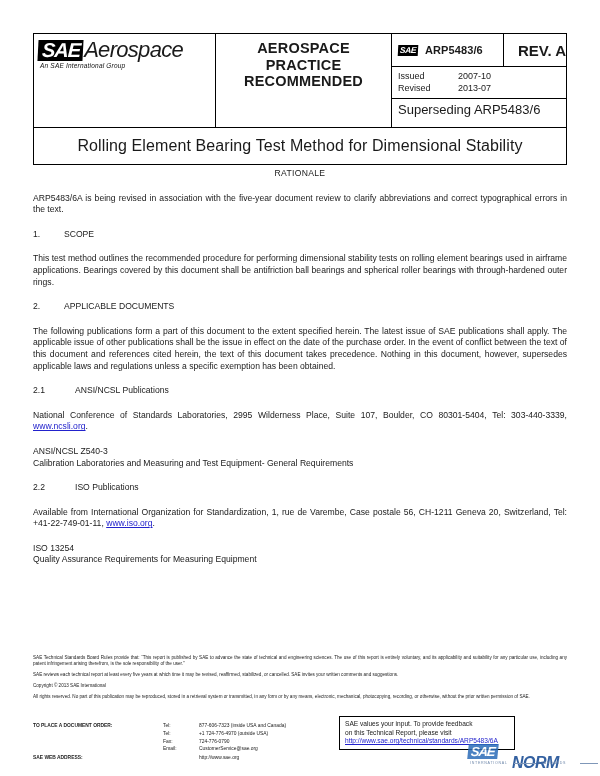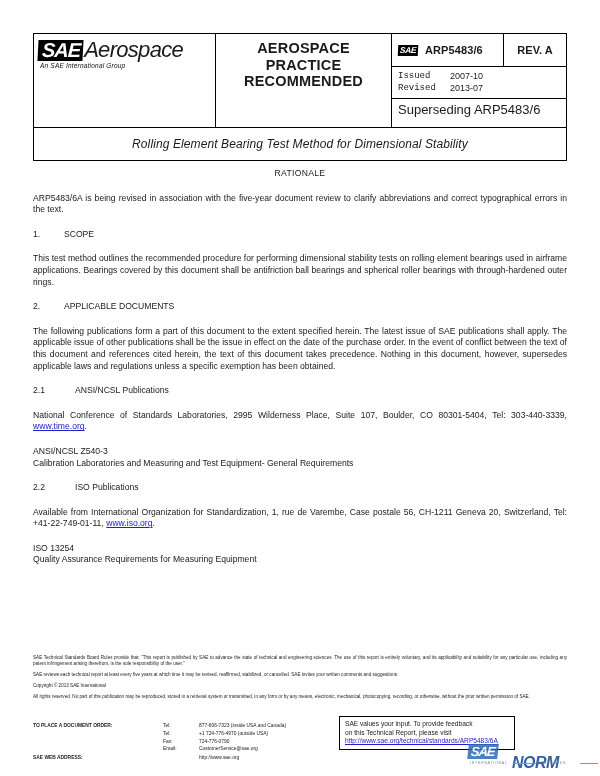--- a/index.html
+++ b/index.html
@@ -119,47 +119,46 @@
     padding: 1px 2px;
     transform: skewX(-3deg);
   }
   .doc-id {
     font-weight: bold;
     font-size: 11px;
     letter-spacing: 0.1px;
   }
   .hdr-rev {
     width: 62px;
-    text-align: center;
-    font-weight: bold;
-    font-size: 11px;
+    text-align: right;
+    font-weight: bold;
+    font-size: 15px;
   }
   .hdr-dates {
     border-bottom: 1.3px solid #000;
     padding: 3px 6px 4px 6px;
     font-size: 9px;
     line-height: 12px;
   }
   .date-row {
     display: flex;
   }
-  .date-label { width: 52px; font-family: Liberation Mono, monospace; }
+  .date-label { width: 60px; }
   .hdr-super {
     padding: 5px 6px 5px 6px;
     font-size: 13px;
     line-height: 11px;
     min-height: 18px;
   }
   .hdr-title {
     border-top: 1.3px solid #000;
     text-align: center;
-    font-size: 12px;
+    font-size: 16px;
     padding: 9px 4px 9px 4px;
     letter-spacing: 0.1px;
-    font-style: italic;
   }
 
   
   .body-area {
     position: absolute;
     left: 33px;
     top: 168px;
     width: 534px;
     font-size: 8.6px;
     line-height: 11.6px;
@@ -384,21 +383,21 @@
       <span class="sec-num">2.</span>
       <span>APPLICABLE DOCUMENTS</span>
     </div>
     <p class="para">The following publications form a part of this document to the extent specified herein. The latest issue of SAE publications shall apply. The applicable issue of other publications shall be the issue in effect on the date of the purchase order. In the event of conflict between the text of this document and references cited herein, the text of this document takes precedence. Nothing in this document, however, supersedes applicable laws and regulations unless a specific exemption has been obtained.</p>
 
     <div class="sub-head">
       <span class="sub-num">2.1</span>
       <span>ANSI/NCSL Publications</span>
     </div>
 
-    <p class="para"><span>National Conference of Standards Laboratories, 2995 Wilderness Place, Suite 107, Boulder, CO 80301-5404, Tel: 303-440-3339, </span><a class="lnk" href="#">www.time.org</a><span>.</span></p>
+    <p class="para"><span>National Conference of Standards Laboratories, 2995 Wilderness Place, Suite 107, Boulder, CO 80301-5404, Tel: 303-440-3339, </span><a class="lnk" href="#">www.ncsli.org</a><span>.</span></p>
 
     <div class="doc-ref">
       <span class="doc-ref-id">ANSI/NCSL Z540-3</span>
       <span>Calibration Laboratories and Measuring and Test Equipment- General Requirements</span>
     </div>
 
     <div class="sub-head">
       <span class="sub-num">2.2</span>
       <span>ISO Publications</span>
     </div>

